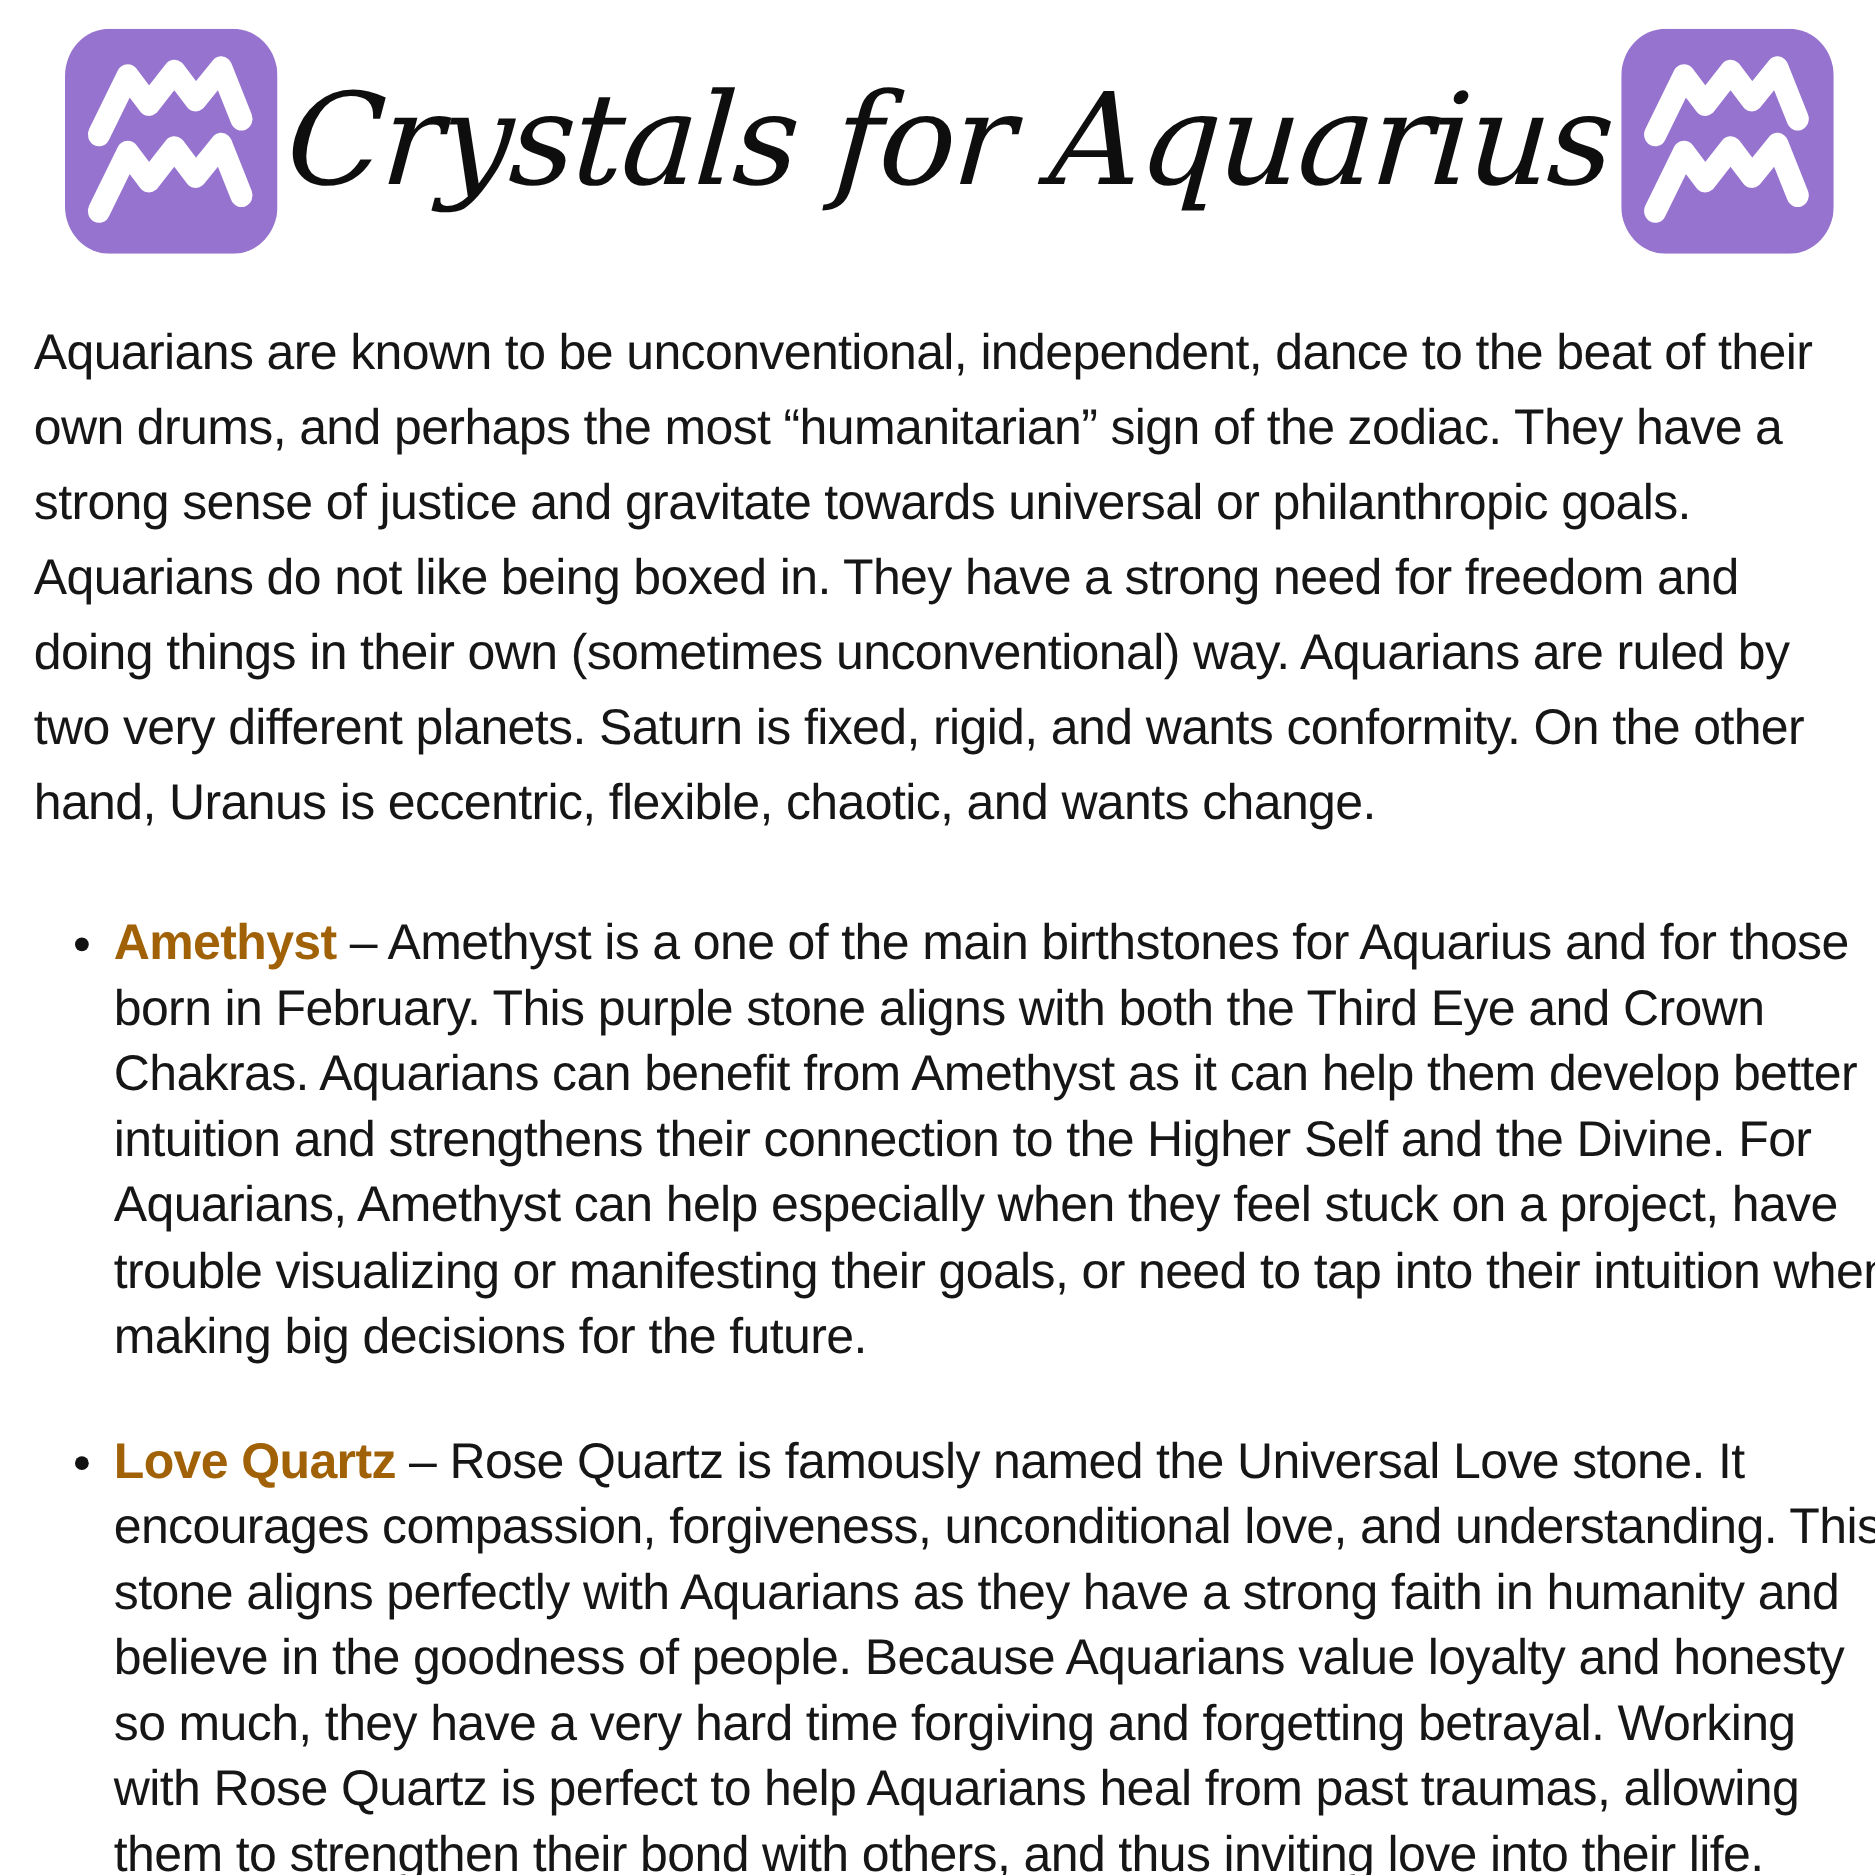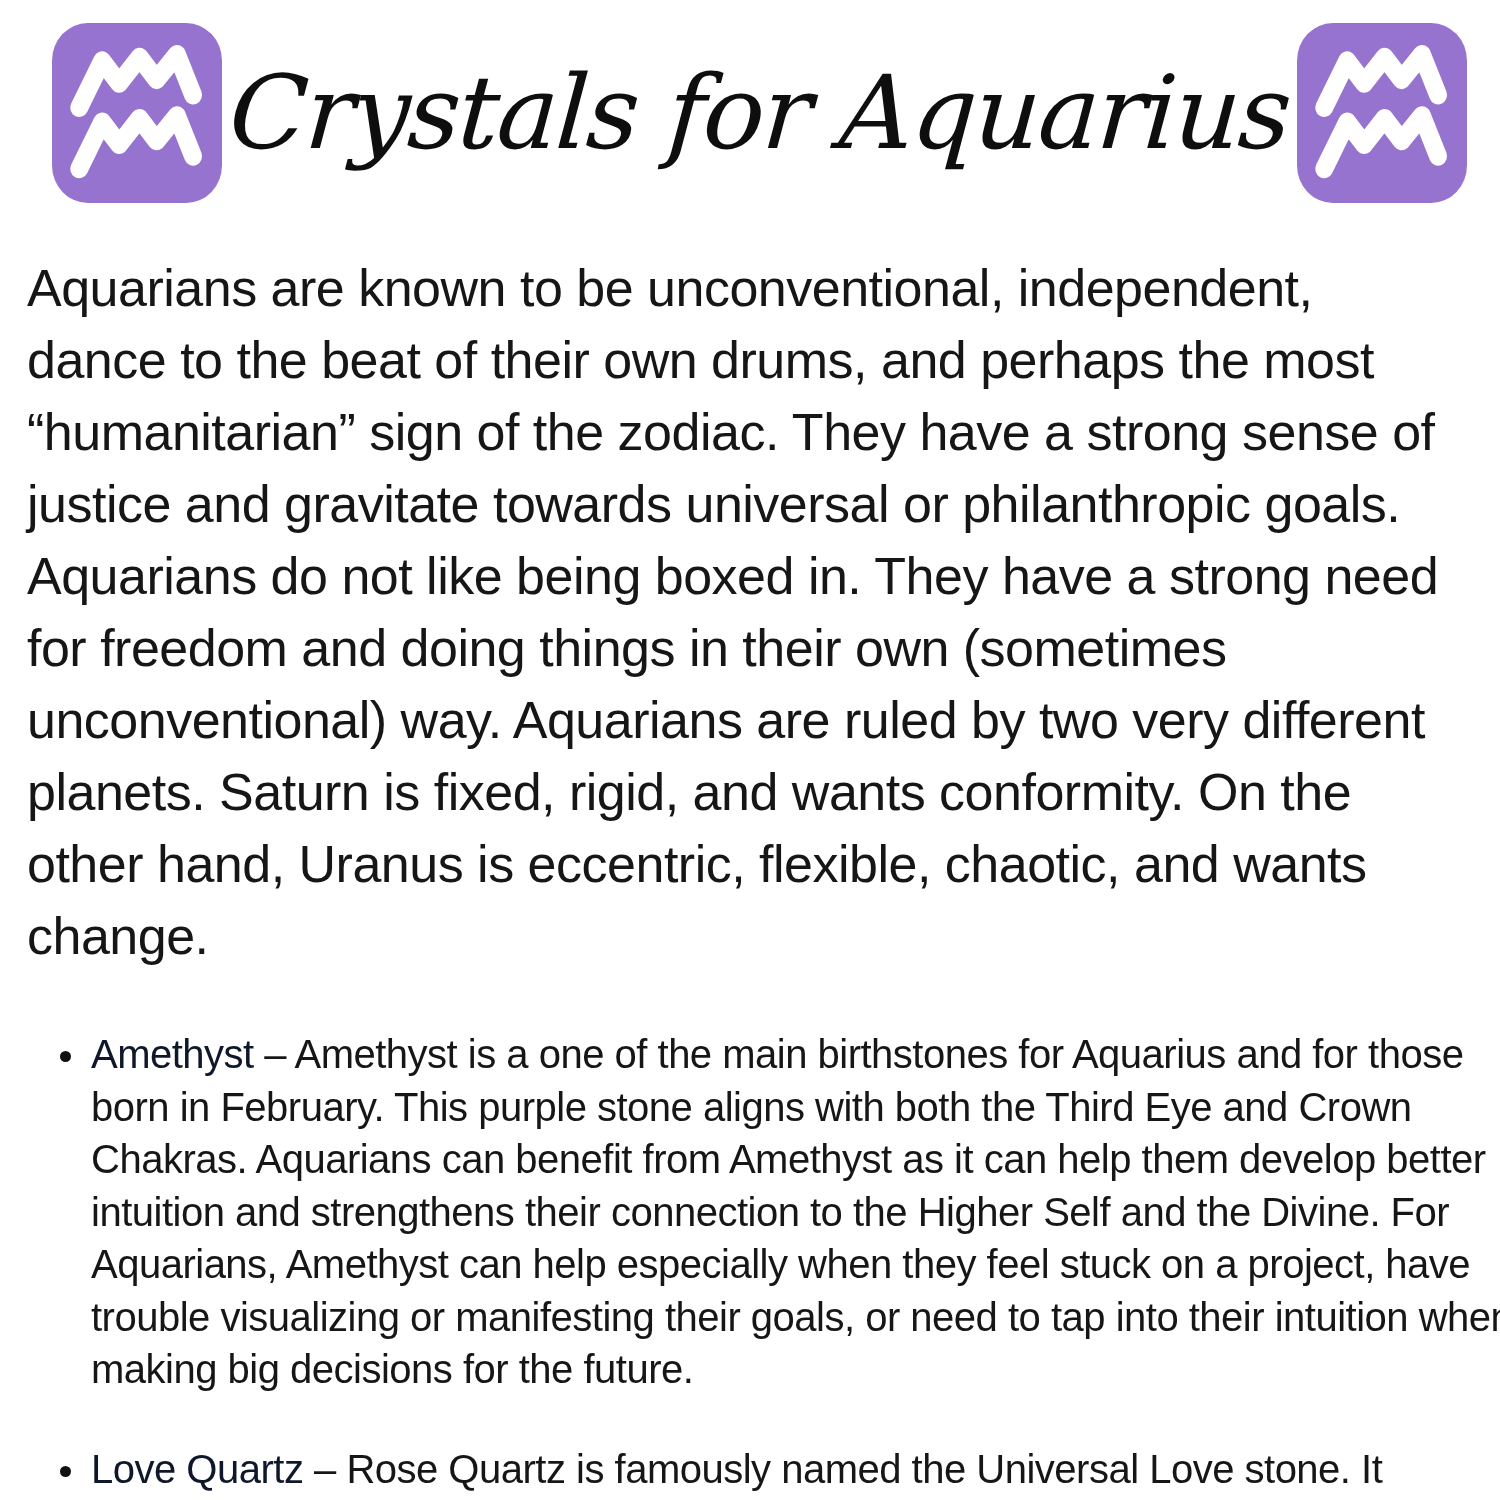--- a/index.html
+++ b/index.html
@@ -43,23 +43,23 @@
     letter-spacing: -2px;
     color: #0e0e0e;
     white-space: nowrap;
     line-height: 1;
     transform: skewX(-4deg);
   }
   
   .intro {
     margin: 52px 48px 0 27px;
     width: 1424px;
-    font-size: 52px;
+    font-size: 40px;
     letter-spacing: -0.5px;
-    line-height: 72px;
+    line-height: 60px;
     color: #161616;
   }
   .crystal-list {
     margin: 56px 48px 0 27px;
     width: 1424px;
     padding-left: 62px;
     list-style: disc outside;
   }
   .crystal-list li {
     font-size: 40px;
@@ -67,22 +67,22 @@
     line-height: 52.5px;
     padding-left: 2px;
     margin-bottom: 47px;
     color: #161616;
   }
   .crystal-list li::marker {
     color: #111111;
     font-size: 36px;
   }
   .crystal-name {
-    font-weight: 400;
-    color: #0f172a;
+    font-weight: 700;
+    color: #a16207;
   }
 </style>
 </head>
 <body>
 
 <div class="page">
 
   <header class="header">
 
     <svg class="zodiac-badge" viewBox="0 0 100 100" preserveAspectRatio="none" aria-hidden="true">

